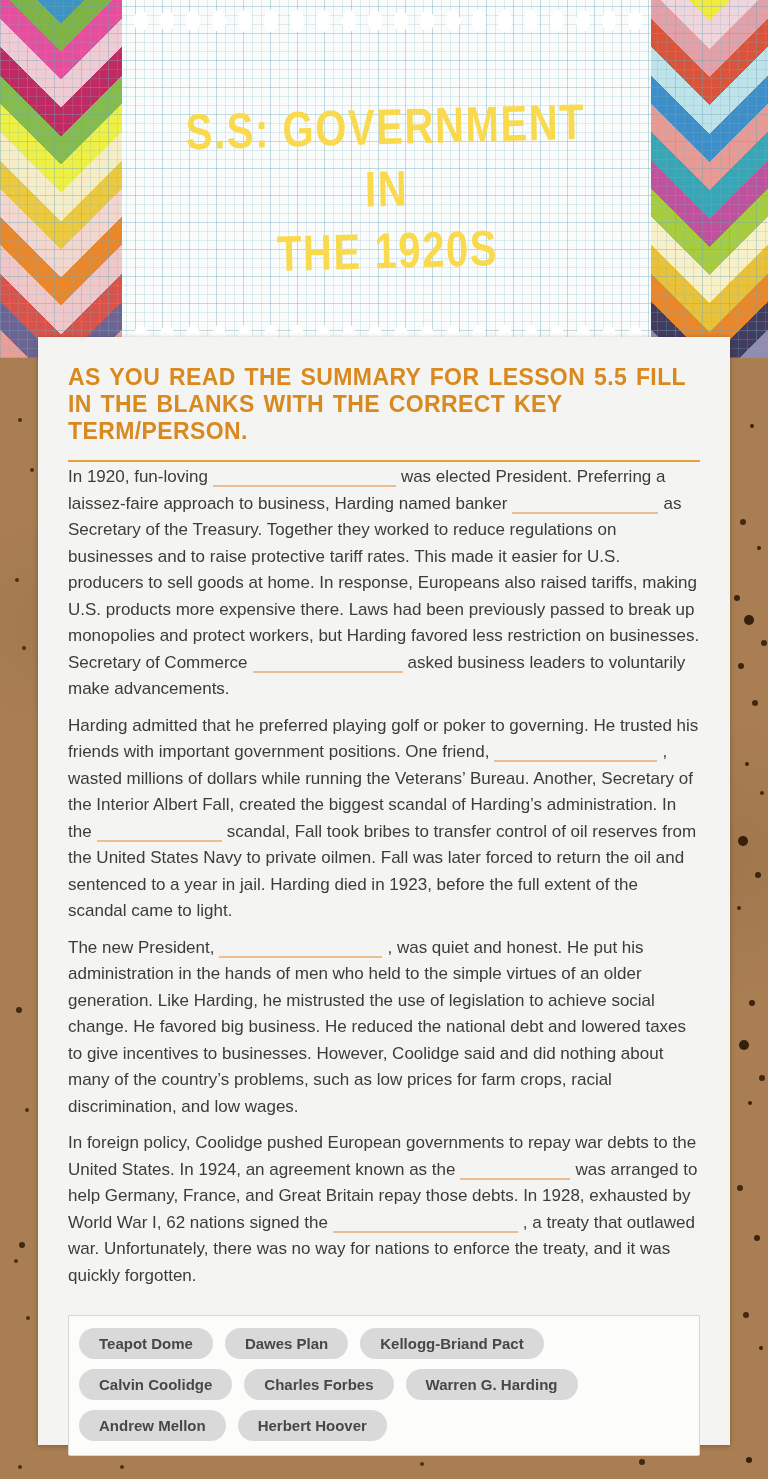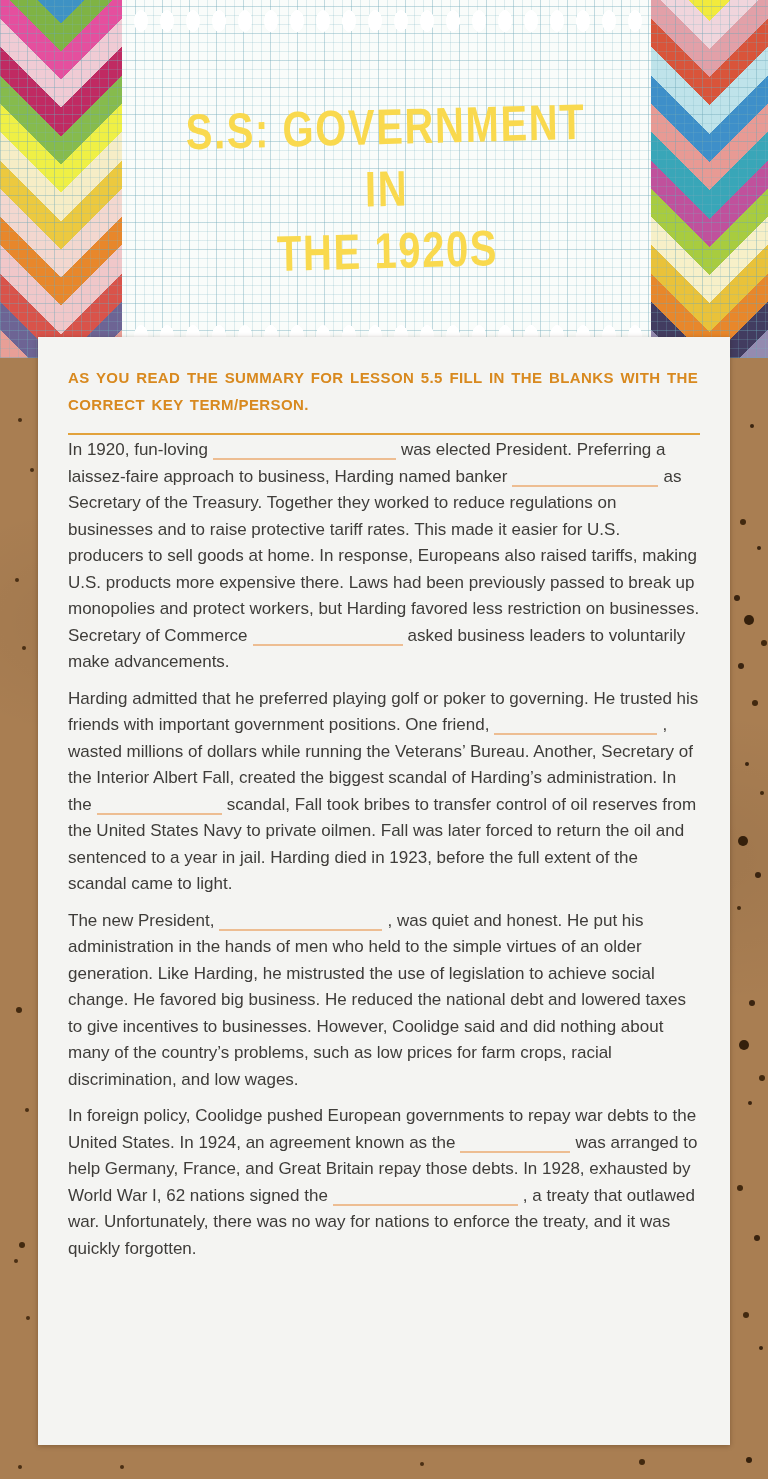--- a/index.html
+++ b/index.html
@@ -70,21 +70,21 @@
     background-size:26px 24px;background-repeat:repeat-x;}
   .ovals.top{top:9px;}
   .ovals.bottom{top:324px;}
   .banner-title{position:absolute;left:122px;right:117px;top:96px;margin:0;
     text-align:center;color:#f9d94e;font-weight:bold;font-size:50px;line-height:62px;
     letter-spacing:2px;transform:scaleX(.8) rotate(-1.2deg);}
   
   .card{position:absolute;left:38px;top:337px;width:692px;height:1108px;z-index:2;
     background:#f4f4f2;box-shadow:0 1px 5px rgba(40,20,0,.3);box-sizing:border-box;
     padding:27px 30px;}
-  .instruction{margin:0;color:#d8891f;font-weight:bold;font-size:15px;line-height:27px;
+  .instruction{margin:0;color:#d8891f;font-weight:bold;font-size:23px;line-height:27px;
     letter-spacing:.4px;word-spacing:2px;}
   .divider{border:none;border-top:2px solid #e2a23b;margin:15px 0 2px;}
   .para{margin:0 0 10px;color:#3e3c39;font-size:17px;line-height:26.5px;}
   .blank{display:inline-block;height:20px;border-bottom:2px solid #edbd92;
     vertical-align:-5px;margin:0 5px;}
   .word-bank{margin-top:26px;border:1px solid #d6d6d3;background:#fcfcfb;
     border-radius:2px;padding:7px 4px 9px;}
   .chip{display:inline-block;background:#d9d9d9;color:#474747;font-weight:bold;
     font-size:15px;line-height:17px;padding:7px 20px;border-radius:17px;margin:5px 6px;
     cursor:pointer;}
@@ -113,14 +113,15 @@
 
   <div class="card">
     <h2 class="instruction">AS YOU READ THE SUMMARY FOR LESSON 5.5 FILL IN THE BLANKS WITH THE CORRECT KEY TERM/PERSON.</h2>
     <hr class="divider">
     <div>
         <p class="para">In 1920, fun-loving<span class="blank" style="width: 183px;"></span>was elected President. Preferring a laissez-faire approach to business, Harding named banker<span class="blank" style="width: 146px;"></span>as Secretary of the Treasury. Together they worked to reduce regulations on businesses and to raise protective tariff rates. This made it easier for U.S. producers to sell goods at home. In response, Europeans also raised tariffs, making U.S. products more expensive there. Laws had been previously passed to break up monopolies and protect workers, but Harding favored less restriction on businesses. Secretary of Commerce<span class="blank" style="width: 150px;"></span>asked business leaders to voluntarily make advancements.</p>
         <p class="para">Harding admitted that he preferred playing golf or poker to governing. He trusted his friends with important government positions. One friend,<span class="blank" style="width: 163px;"></span>, wasted millions of dollars while running the Veterans’ Bureau. Another, Secretary of the Interior Albert Fall, created the biggest scandal of Harding’s administration. In the<span class="blank" style="width: 125px;"></span>scandal, Fall took bribes to transfer control of oil reserves from the United States Navy to private oilmen. Fall was later forced to return the oil and sentenced to a year in jail. Harding died in 1923, before the full extent of the scandal came to light.</p>
         <p class="para">The new President,<span class="blank" style="width: 163px;"></span>, was quiet and honest. He put his administration in the hands of men who held to the simple virtues of an older generation. Like Harding, he mistrusted the use of legislation to achieve social change. He favored big business. He reduced the national debt and lowered taxes to give incentives to businesses. However, Coolidge said and did nothing about many of the country’s problems, such as low prices for farm crops, racial discrimination, and low wages.</p>
         <p class="para">In foreign policy, Coolidge pushed European governments to repay war debts to the United States. In 1924, an agreement known as the<span class="blank" style="width: 110px;"></span>was arranged to help Germany, France, and Great Britain repay those debts. In 1928, exhausted by World War I, 62 nations signed the<span class="blank" style="width: 185px;"></span>, a treaty that outlawed war. Unfortunately, there was no way for nations to enforce the treaty, and it was quickly forgotten.</p>
       </div>
+    <div class="word-bank"><span class="chip">Teapot Dome</span><span class="chip">Dawes Plan</span><span class="chip">Kellogg-Briand Pact</span><span class="chip">Calvin Coolidge</span><span class="chip">Charles Forbes</span><span class="chip">Warren G. Harding</span><span class="chip">Andrew Mellon</span><span class="chip">Herbert Hoover</span></div>
   </div>
 </div>
 
 </body></html>

